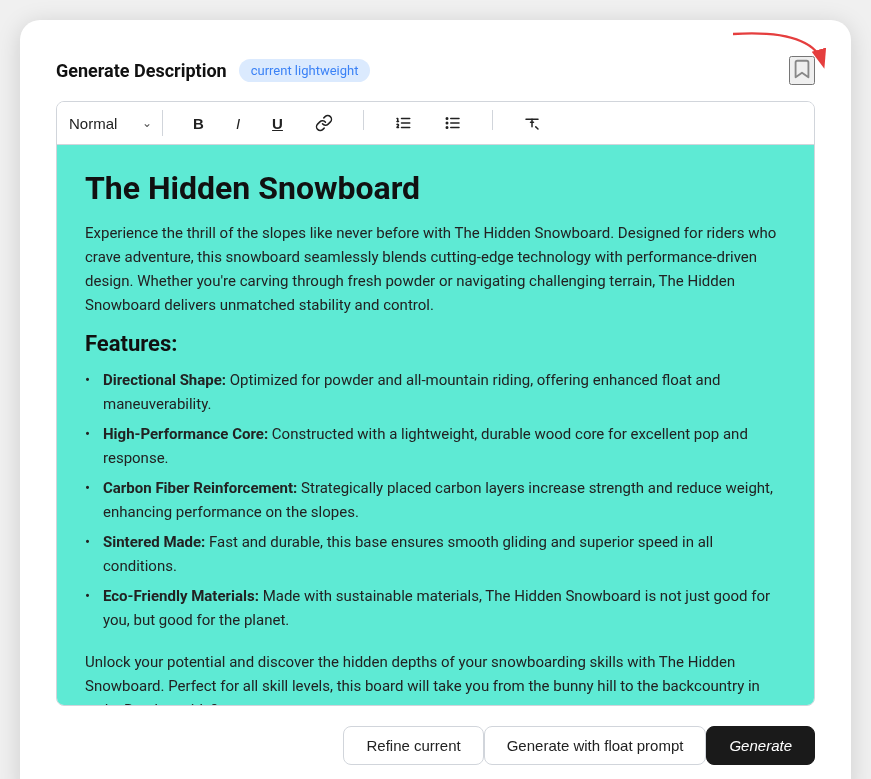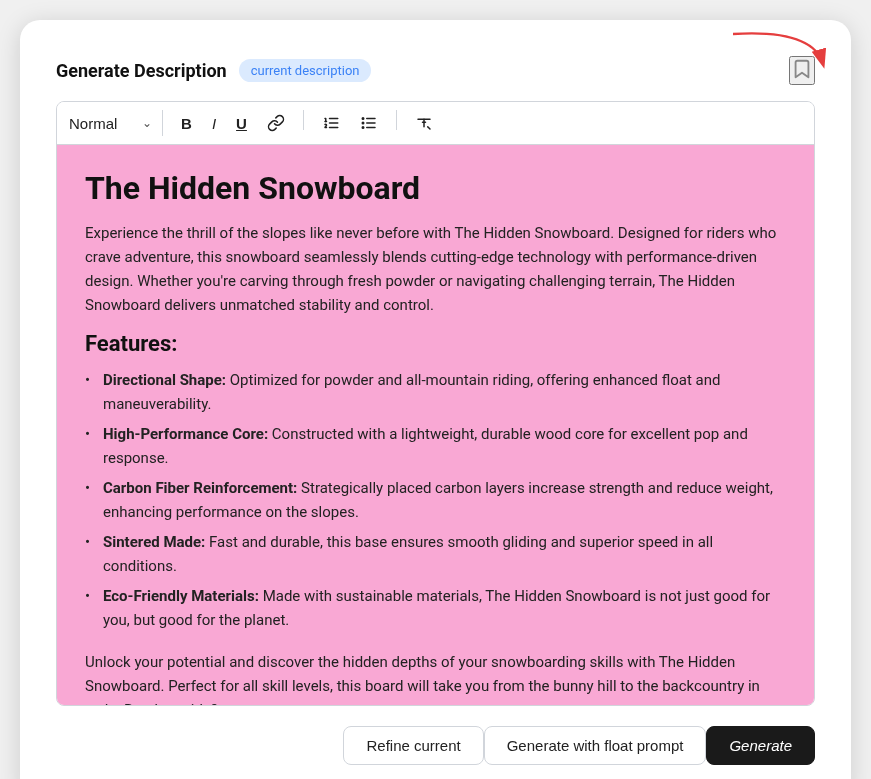--- a/index.html
+++ b/index.html
@@ -46,21 +46,21 @@
       font-size: 20px;
       line-height: 1;
     }
     .editor-wrapper {
       border: 1.5px solid #d1d5db;
       border-radius: 8px;
       overflow: hidden;
     }
     .toolbar {
       display: flex;
-      gap: 8px;
+      gap: 20px;
       padding: 8px 12px;
       border-bottom: 1.5px solid #d1d5db;
       background: #fff;
     }
     .toolbar-select-wrap {
       display: flex;
       align-items: center;
       gap: 4px;
       border-right: 1.5px solid #d1d5db;
       padding-right: 10px;
@@ -93,21 +93,21 @@
     .toolbar-btn.italic { font-style: italic; font-weight: 400; }
     .toolbar-btn.underline { text-decoration: underline; }
     .toolbar-divider {
       width: 1px;
       height: 20px;
       background: #d1d5db;
       margin: 0 4px;
     }
     .editor-content {
       padding: 24px 28px;
-      background: #f9a8d4;
+      background: #5eead4;
       min-height: 520px;
       max-height: 560px;
       overflow-y: auto;
     }
     .editor-content h1 {
       font-size: 32px;
       font-weight: 700;
       color: #111;
       margin-bottom: 14px;
       line-height: 1.2;
@@ -190,21 +190,21 @@
         <marker id="arrowhead" markerWidth="8" markerHeight="8" refX="6" refY="3" orient="auto">
           <path d="M0,0 L0,6 L8,3 z" fill="#e53e3e"></path>
         </marker>
       </defs>
       <path d="M10,10 Q90,5 100,40" stroke="#e53e3e" stroke-width="2.5" fill="none" marker-end="url(#arrowhead)"></path>
     </svg>
   </div>
 
   <div class="modal-header">
     <span class="modal-title">Generate Description</span>
-    <span class="current-desc-badge">current description</span>
+    <span class="current-desc-badge">current lightweight</span>
     <button class="bookmark-icon" title="Bookmark">
       <svg width="22" height="22" viewBox="0 0 24 24" fill="none" stroke="#888" stroke-width="2" stroke-linecap="round" stroke-linejoin="round">
         <path d="M19 21l-7-5-7 5V5a2 2 0 0 1 2-2h10a2 2 0 0 1 2 2z"></path>
       </svg>
     </button>
   </div>
 
   <div class="editor-wrapper">
 
     <div class="toolbar">

